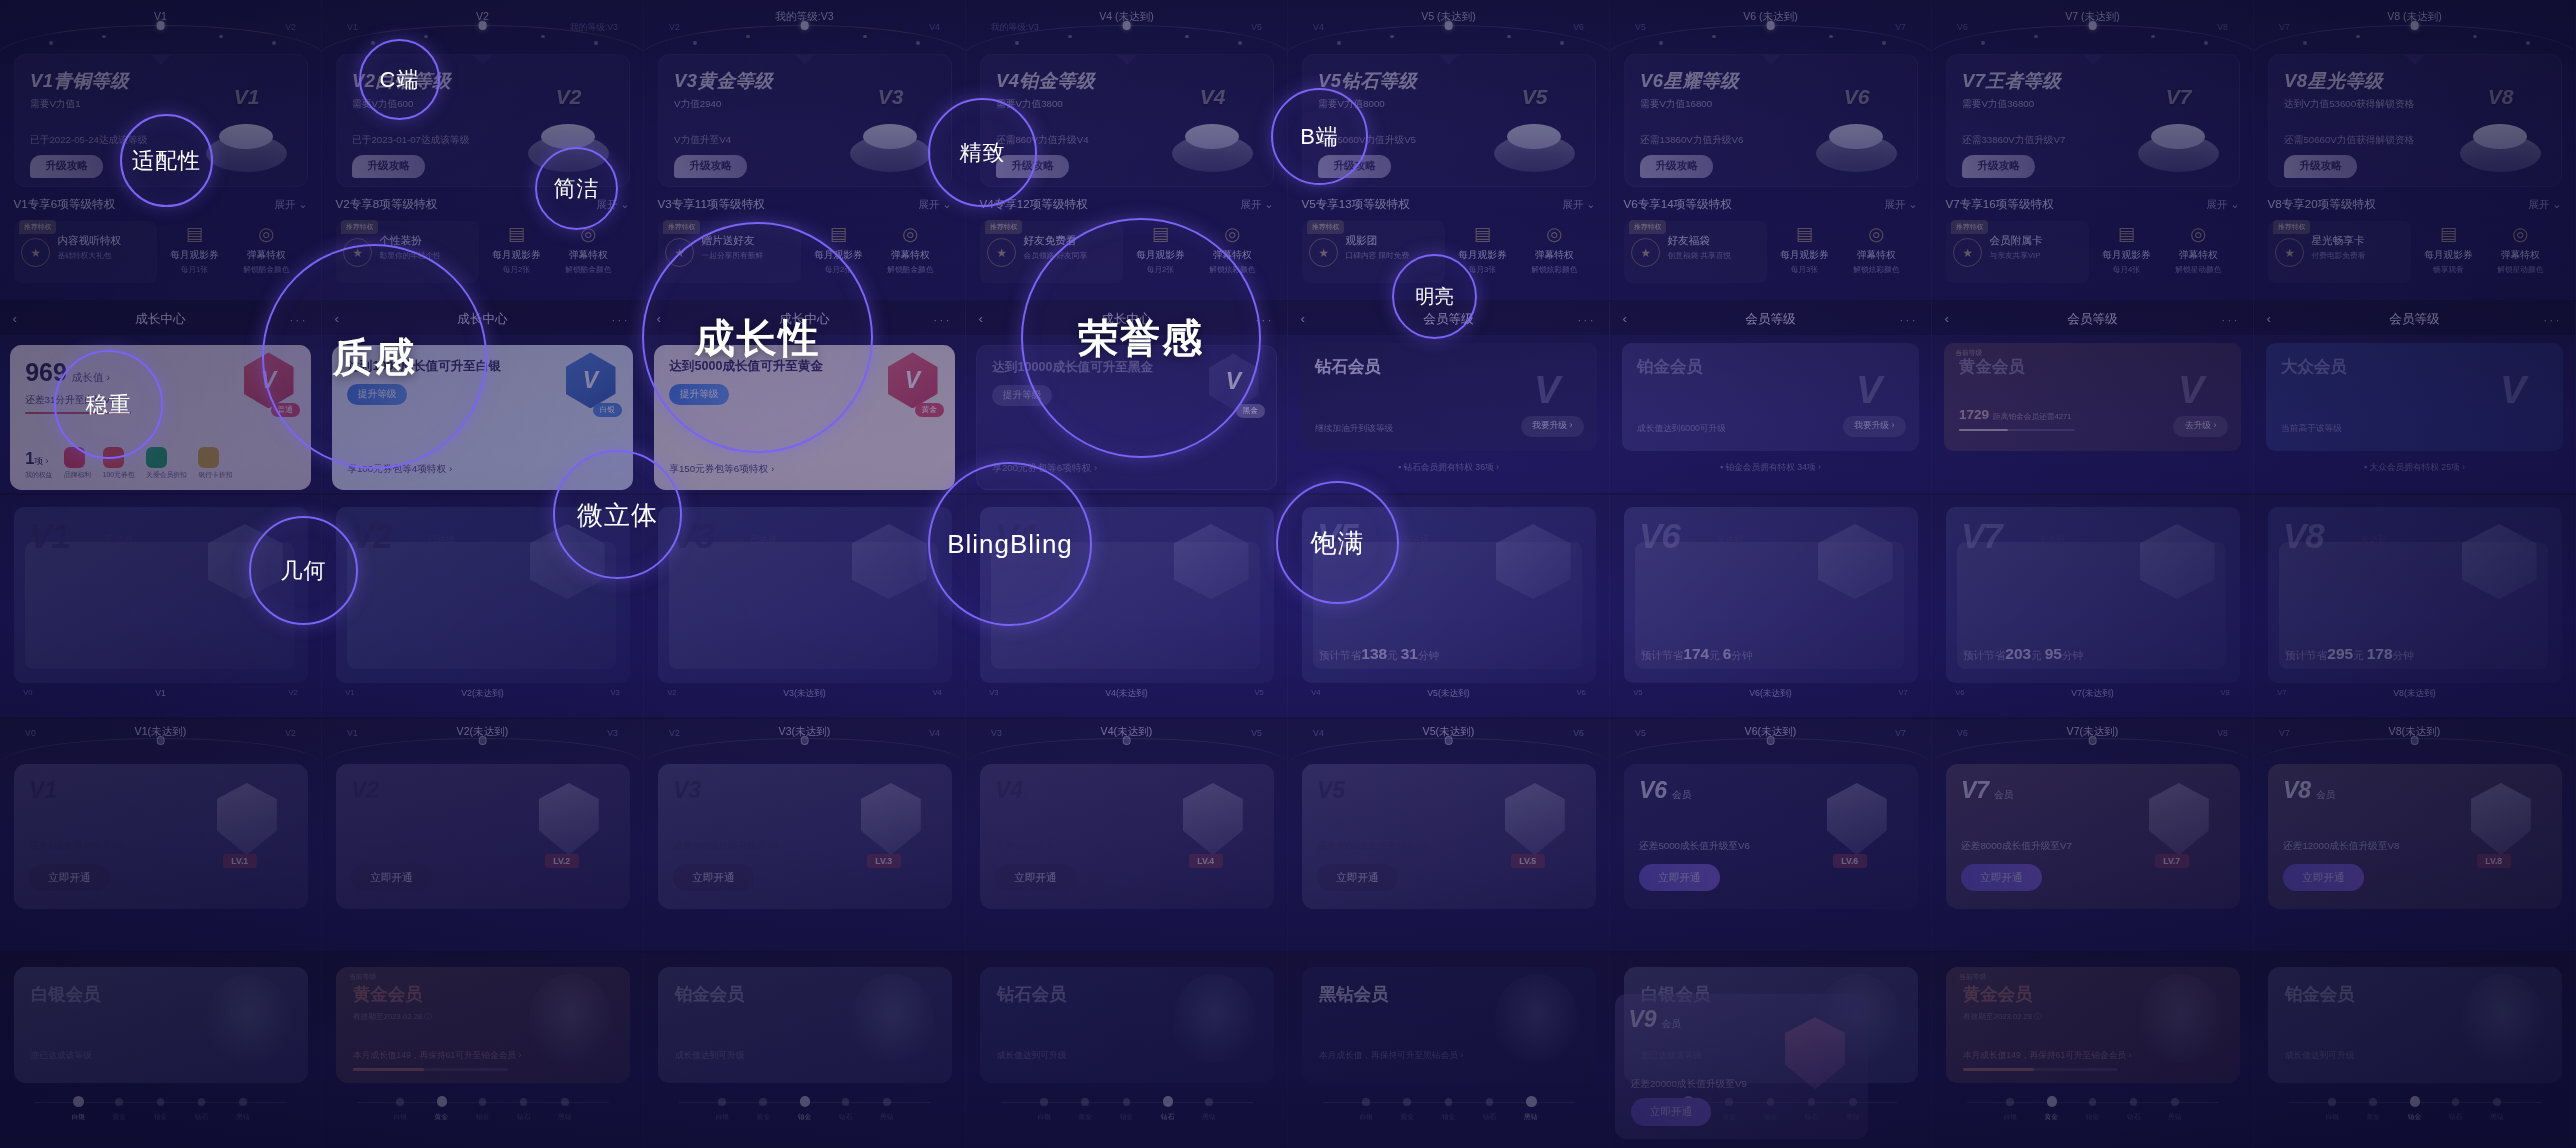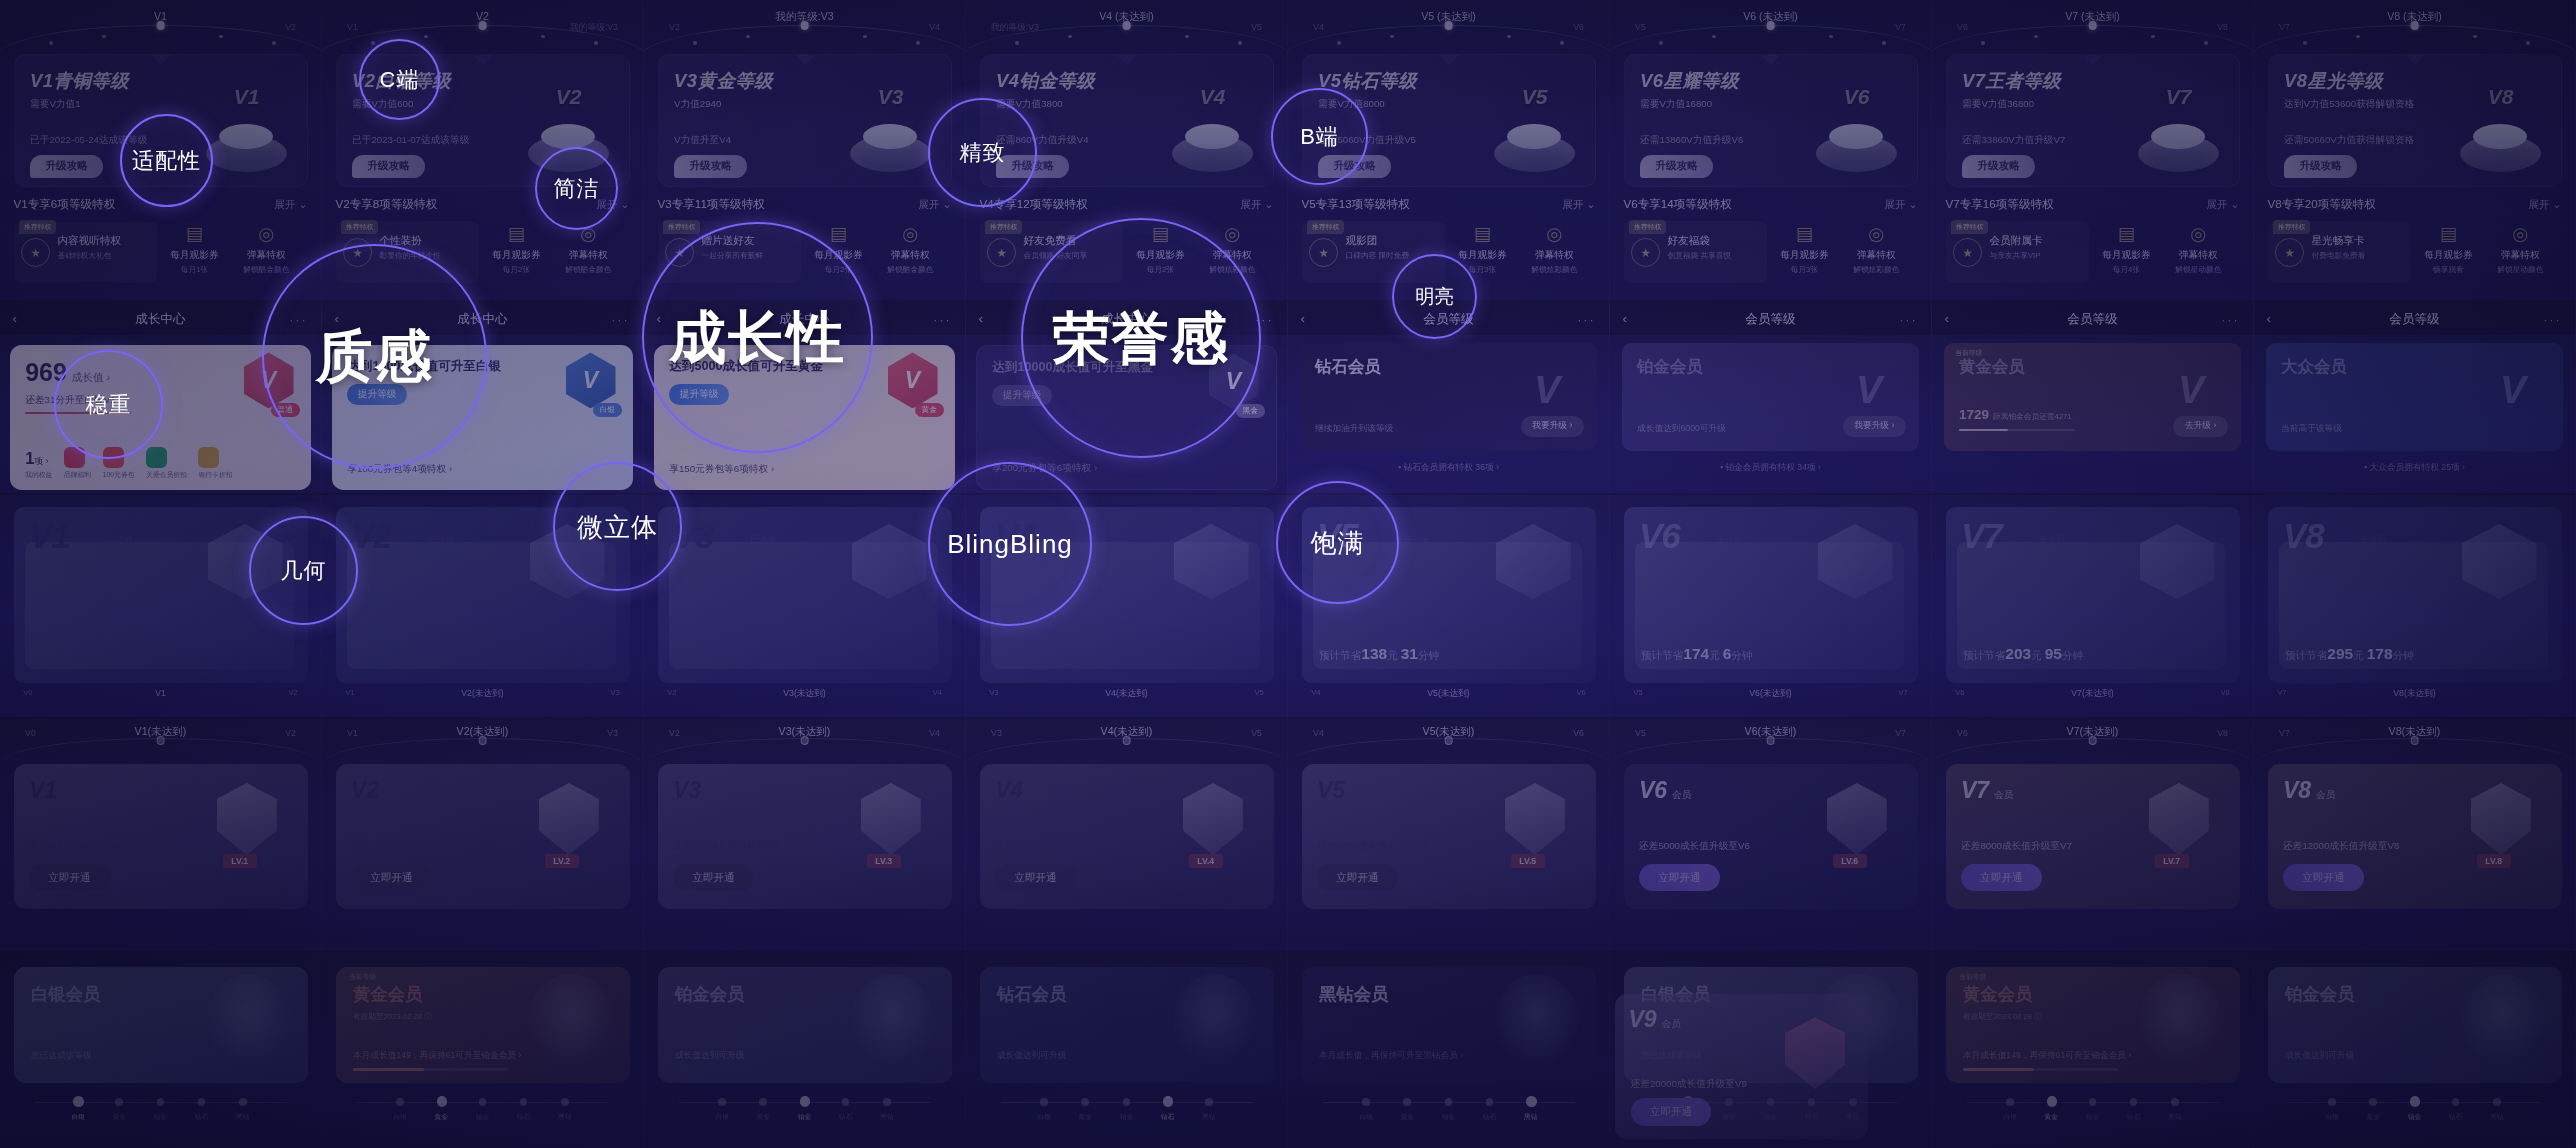--- a/index.html
+++ b/index.html
@@ -246,21 +246,21 @@
   .bc-steps .lb.on { color:rgba(240,238,255,.9); }
 
   
   .ann {
     position:absolute; z-index:60; border:2.4px solid #7a63f5; border-radius:50%;
     display:flex; align-items:center; justify-content:center; text-align:center;
     color:#fff; background:rgba(110,90,240,0.045);
     box-shadow:0 0 17.4px rgba(122,99,245,.35), inset 0 0 21px rgba(122,99,245,.10);
   }
   .ann span { display:block; line-height:1; }
-  .ann.big   span { font-size:57px; font-weight:bold; letter-spacing:1.9px; text-shadow:0 1.9px 9.7px rgba(0,0,0,.45); }
+  .ann.big   span { font-size:40px; font-weight:bold; letter-spacing:1.9px; text-shadow:0 1.9px 9.7px rgba(0,0,0,.45); }
   .ann.med   span { font-size:26px; font-weight:400; letter-spacing:1px; }
   .ann.small span { font-size:22px; font-weight:300; letter-spacing:1px; }
   .ann.tiny  span { font-size:19.3px; font-weight:300; }
 </style>
 </head>
 <body>
 
 <div id="stage">
 
   <div class="row r1" id="row1">
@@ -1284,21 +1284,21 @@
 </div>
 <div class="ann big" style="left:262px;top:244px;width:225px;height:225px;">
   <span>质感</span>
 </div>
 <div class="ann big" style="left:642px;top:222px;width:231px;height:231px;">
   <span>成长性</span>
 </div>
 <div class="ann big" style="left:1021px;top:218px;width:240px;height:240px;">
   <span>荣誉感</span>
 </div>
-<div class="ann med" style="left:553px;top:462px;width:129px;height:129px;">
+<div class="ann med" style="left:553px;top:450px;width:129px;height:129px;">
   <span>微立体</span>
 </div>
 <div class="ann small" style="left:249px;top:516px;width:109px;height:109px;font-family:Liberation Serif, serif;">
   <span>几何</span>
 </div>
 <div class="ann med" style="left:928px;top:462px;width:164px;height:164px;">
   <span>BlingBling</span>
 </div>
 <div class="ann med" style="left:1276px;top:481px;width:123px;height:123px;">
   <span>饱满</span>

